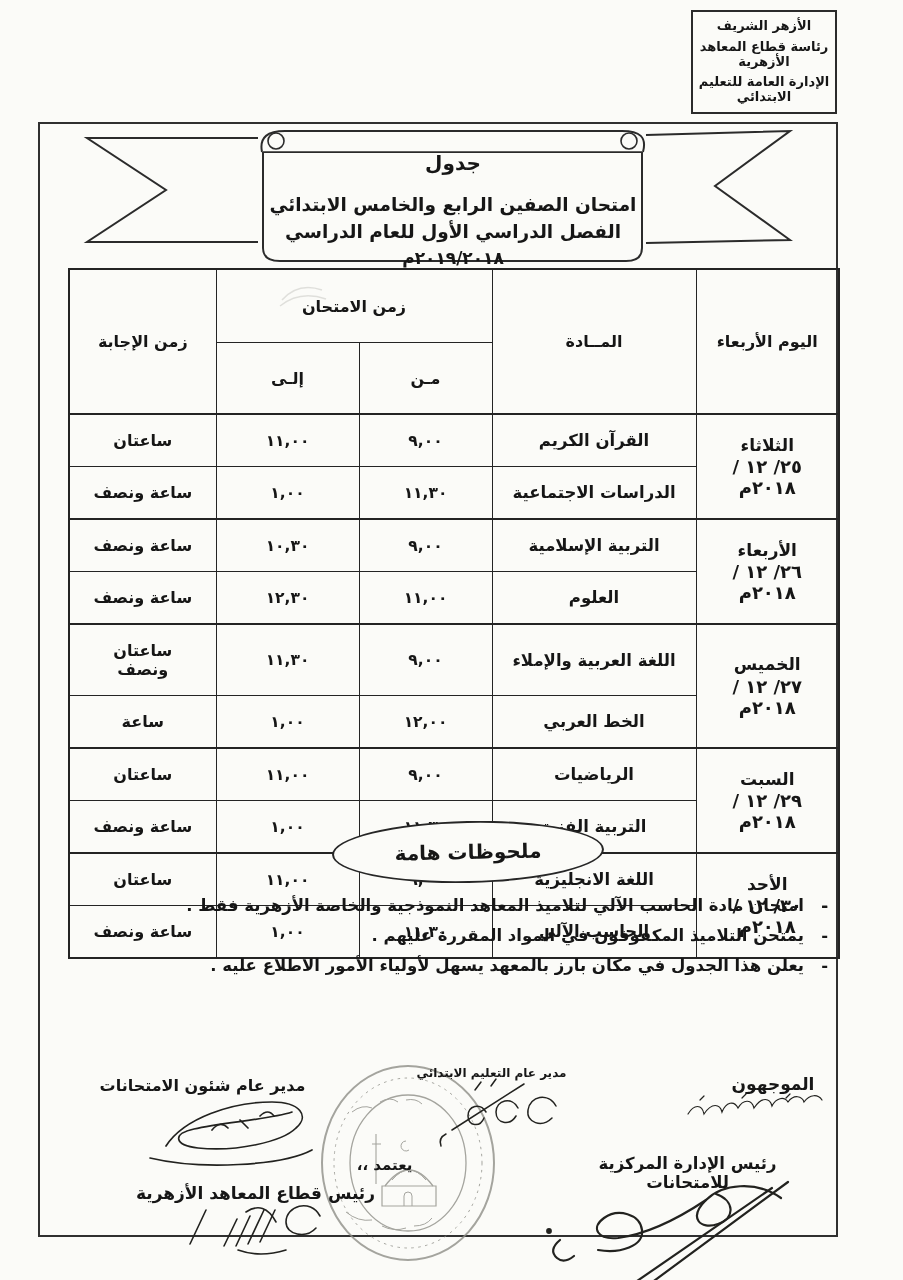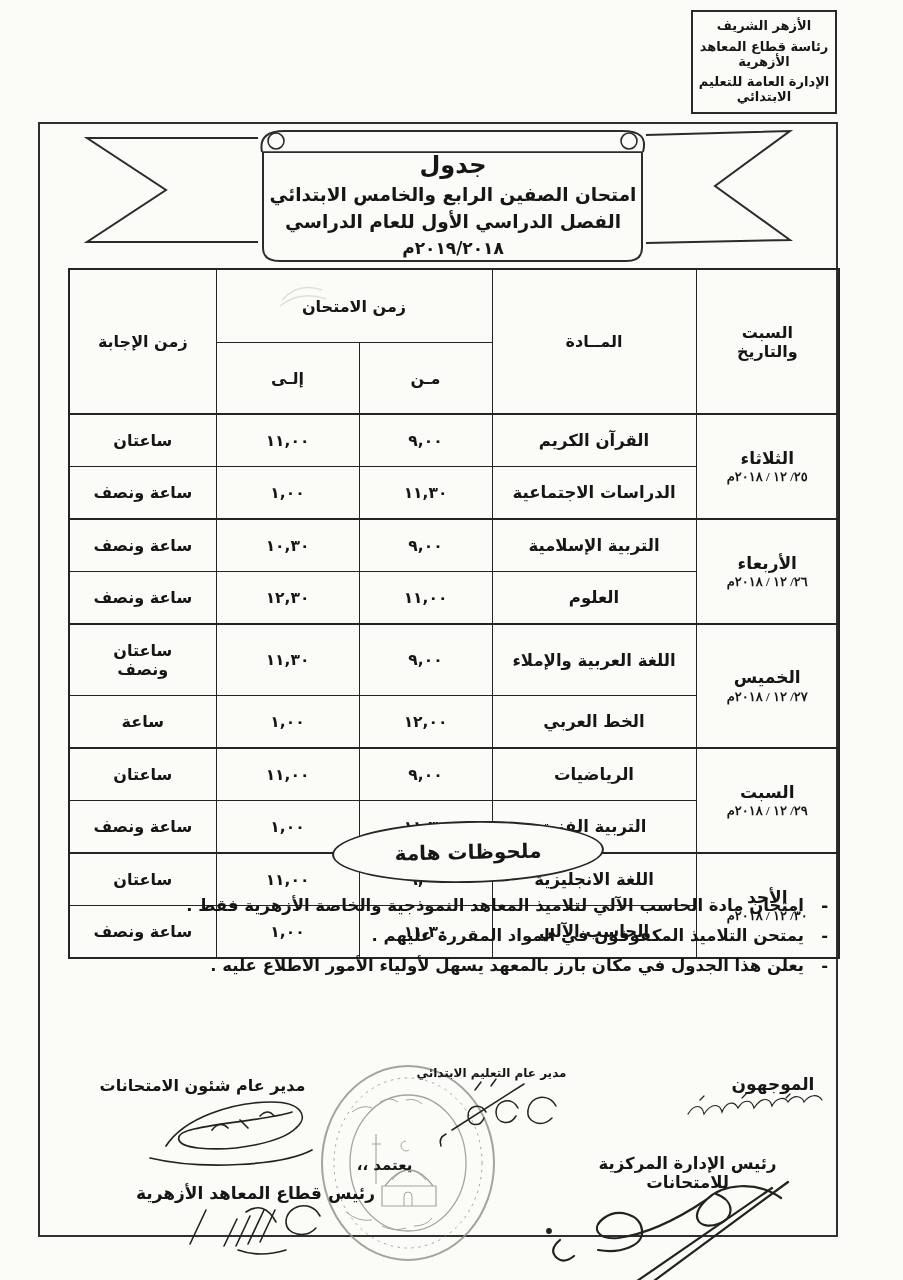--- a/index.html
+++ b/index.html
@@ -15,39 +15,39 @@
 
   
   .frame{position:absolute;left:38px;top:122px;width:800px;height:1115px;
     border:2px solid #303030;box-sizing:border-box;}
 
   
   svg.overlay{position:absolute;left:0;top:0;width:903px;height:1280px;pointer-events:none;}
 
   
   .banner-text{position:absolute;left:262px;top:151px;width:382px;text-align:center;direction:rtl;}
-  .banner-text .b1{font-size:24px;margin-bottom:5px;}
+  .banner-text .b1{font-size:20px;margin-bottom:19px;}
   .banner-text .b2,.banner-text .b3{font-size:18.5px;margin-bottom:6px;}
   .banner-text .b4{font-size:17px;letter-spacing:1px;}
 
   
   table.sched{position:absolute;left:68px;top:268px;width:770px;border-collapse:collapse;
     table-layout:fixed;direction:rtl;}
   table.sched th,table.sched td{border:1.6px solid #242424;text-align:center;vertical-align:middle;
     padding:16px;overflow:hidden;}
   table.sched{border:2.6px solid #242424;}
   table.sched thead tr.h1 th{height:40px;font-size:16px;}
   table.sched thead tr.h2 th{height:38px;font-size:16px;}
   table.sched tbody tr{height:46.6px;}
   table.sched tbody tr.g td{border-top:2.4px solid #242424;}
   td.subject{font-size:16.5px;}
   td.time{font-size:15.5px;letter-spacing:3px;}
   td.dur{font-size:16px;}
   td.day .dname{font-size:17px;line-height:1.25;}
-  td.day .ddate{font-size:13px;letter-spacing:.5px;font-family:Liberation Serif, serif;}
+  td.day .ddate{font-size:18px;letter-spacing:.5px;}
 
   
   .notes-oval{position:absolute;left:332px;top:821px;width:268px;height:58px;
     border:2px solid #262626;border-radius:50%;display:flex;align-items:center;justify-content:center;
     font-size:20px;transform:rotate(-1.2deg);background:#fbfbf8;}
   .notes{position:absolute;left:74px;top:891px;width:756px;direction:rtl;font-size:16.5px;
     line-height:30px;text-align:justify;}
   .note-item{position:relative;padding-right:26px;}
   .note-item .dash{position:absolute;right:2px;top:0;}
 
@@ -156,21 +156,21 @@
   <table class="sched">
     <colgroup>
       <col style="width:143px">
         <col style="width:204px">
         <col style="width:133px">
         <col style="width:143px">
         <col style="width:147px">
     </colgroup>
     <thead>
       <tr class="h1">
-        <th rowspan="2">السبت والتاريخ</th>
+        <th rowspan="2">اليوم الأربعاء</th>
         <th rowspan="2">المــادة</th>
         <th colspan="2">زمن الامتحان</th>
         <th rowspan="2">زمن الإجابة</th>
       </tr>
       <tr class="h2">
         <th>مـن</th>
         <th>إلـى</th>
       </tr>
     </thead>
     <tbody>

